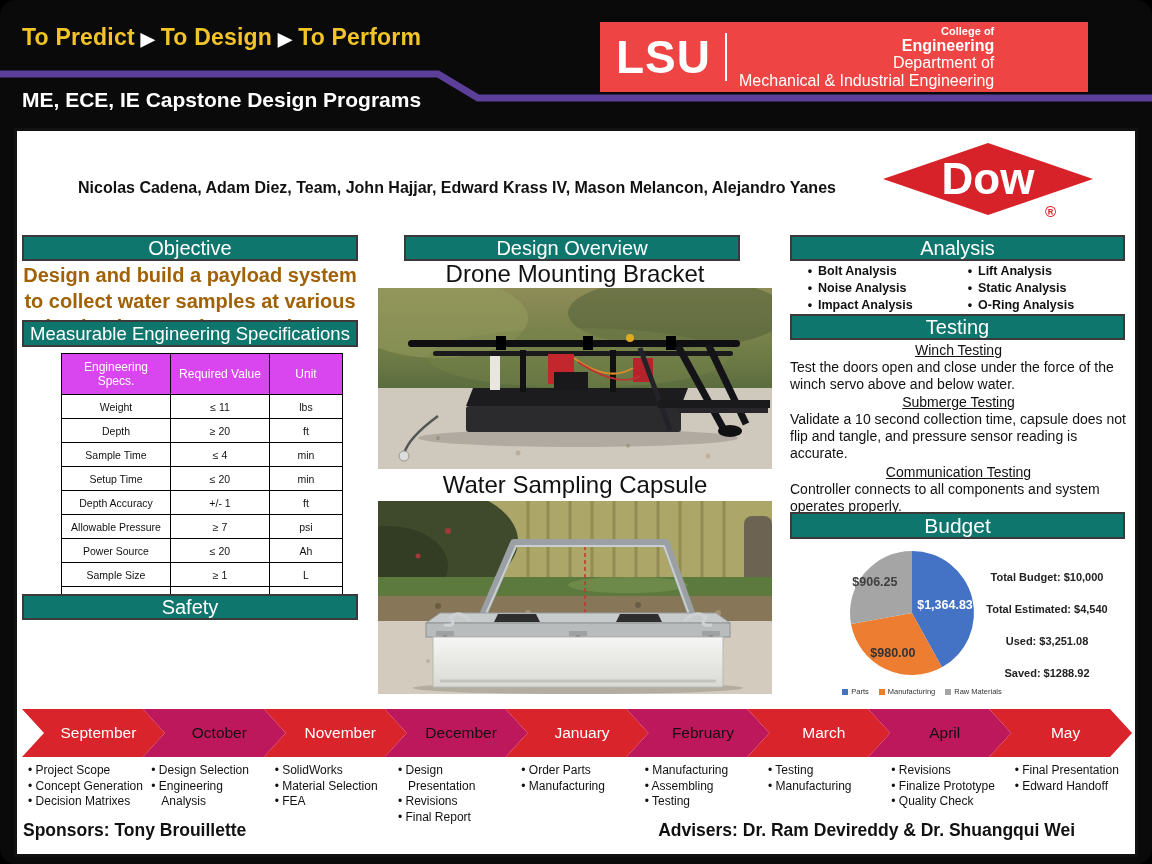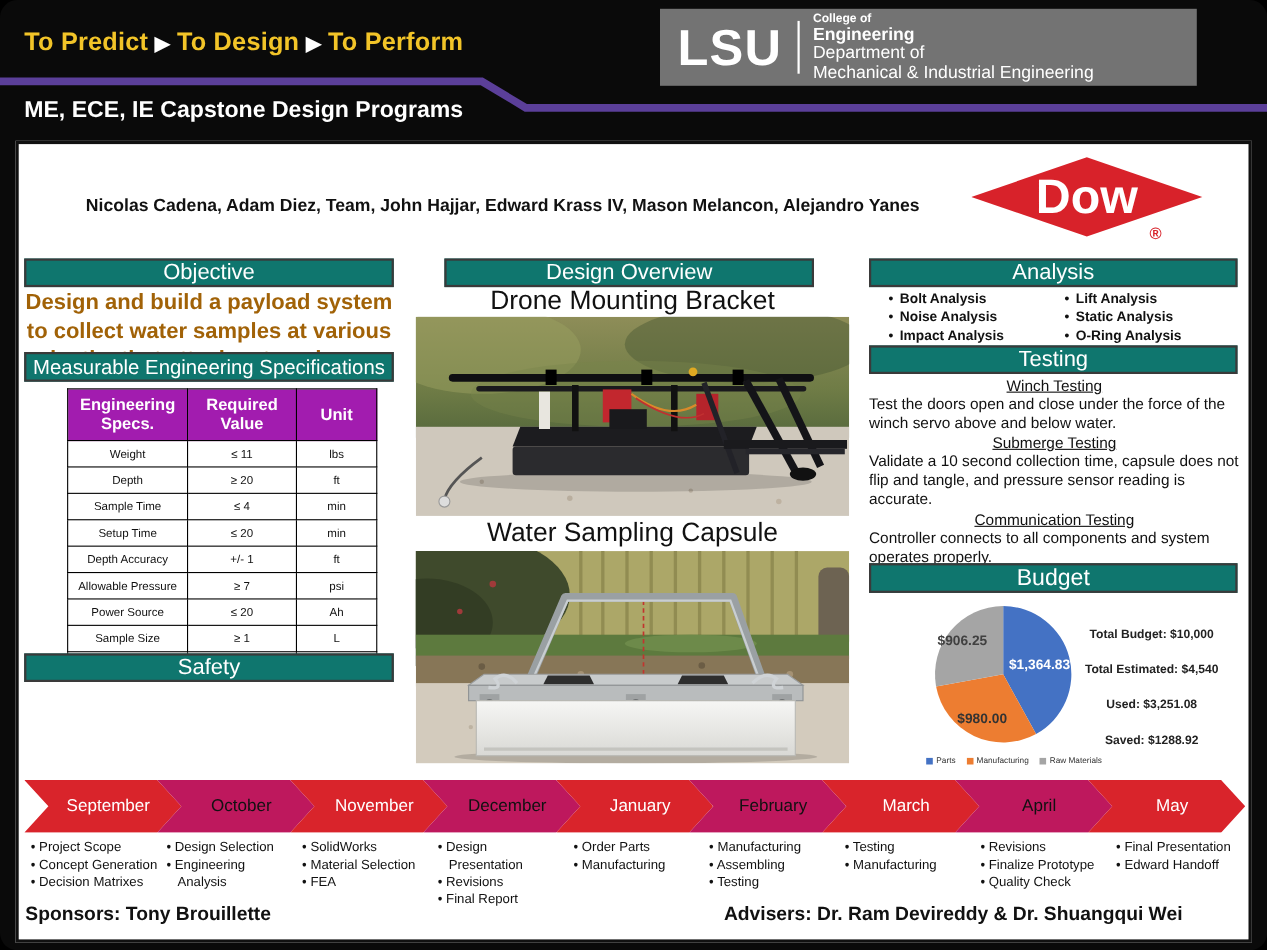--- a/index.html
+++ b/index.html
@@ -3,21 +3,21 @@
 <meta charset="utf-8">
 <style>
   html,body{margin:0;padding:0;background:#000;}
   .stage{position:relative;width:1152px;height:864px;background:#0a0a0a;border-radius:16px;overflow:hidden;
          font-family:"Liberation Sans",sans-serif;}
 
   
   .tagline{position:absolute;left:22px;top:24px;font-size:23px;font-weight:bold;color:#f2c428;letter-spacing:.2px;z-index:3;}
   .tag-sep{color:#fff;font-size:18px;padding:0 6px;}
   .purple-line{position:absolute;left:0;top:0;z-index:1;}
-  .lsu-box{position:absolute;left:600px;top:8px;width:488px;height:70px;background:#737373;display:flex;align-items:center;z-index:2;}
+  .lsu-box{position:absolute;left:600px;top:22px;width:488px;height:70px;background:#ef4444;display:flex;align-items:center;z-index:2;text-align:right;}
   .lsu-logo{font-size:46px;font-weight:800;color:#fff;letter-spacing:1px;margin-left:16px;line-height:1;}
   .lsu-divider{width:2px;height:48px;background:#fff;margin:0 12px 0 14px;}
   .lsu-college{color:#fff;line-height:1.1;}
   .lsu-c1{font-size:11px;font-weight:bold;}
   .lsu-c2{font-size:16px;font-weight:bold;}
   .lsu-c3,.lsu-c4{font-size:16px;font-weight:normal;}
   .program{position:absolute;left:22px;top:88px;font-size:21px;font-weight:bold;color:#fff;z-index:3;}
 
   
   .poster{position:absolute;left:14px;top:128px;width:1118px;height:723px;background:#fff;border:3px solid #111;z-index:2;}
@@ -26,21 +26,21 @@
   .dow-logo{position:absolute;left:866px;top:10px;}
 
   .banner{position:absolute;background:#0f766e;border:2px solid #3a3a3a;color:#fff;text-align:center;
           font-size:20px;height:26px;line-height:23px;box-sizing:border-box;}
 
   
   .obj-banner{left:5px;top:104px;width:336px;}
   .obj-text{position:absolute;left:5px;top:131px;width:336px;text-align:center;font-size:20px;font-weight:bold;color:#a16207;line-height:1.3;}
   .specs-banner{left:5px;top:189px;width:336px;font-size:18.5px;height:27px;line-height:24px;}
   .specs-table{position:absolute;left:44px;top:222px;border-collapse:collapse;}
-  .specs-table th{background:#a21caf;color:#fff;font-size:15px;font-weight:bold;border:1.5px solid #000;padding:6px 2px;}
+  .specs-table th{background:#d946ef;color:#fff;font-size:12px;font-weight:normal;border:1.5px solid #000;padding:6px 2px;}
   .specs-table td{font-size:10.5px;color:#111;border:1.5px solid #000;text-align:center;padding:5.5px 2px;}
   .col-spec{width:104px;} .col-val{width:94px;} .col-unit{width:68px;}
   .safety-banner{left:5px;top:463px;width:336px;}
   .safety-list{position:absolute;left:5px;top:491px;width:350px;font-size:15px;color:#111;line-height:1.18;}
   .safety-line{margin-bottom:2px;}
   .safety-line.bold{font-weight:bold;}
   .safety-line.indent{padding-left:72px;}
 
   
   .design-banner{left:387px;top:104px;width:336px;}

